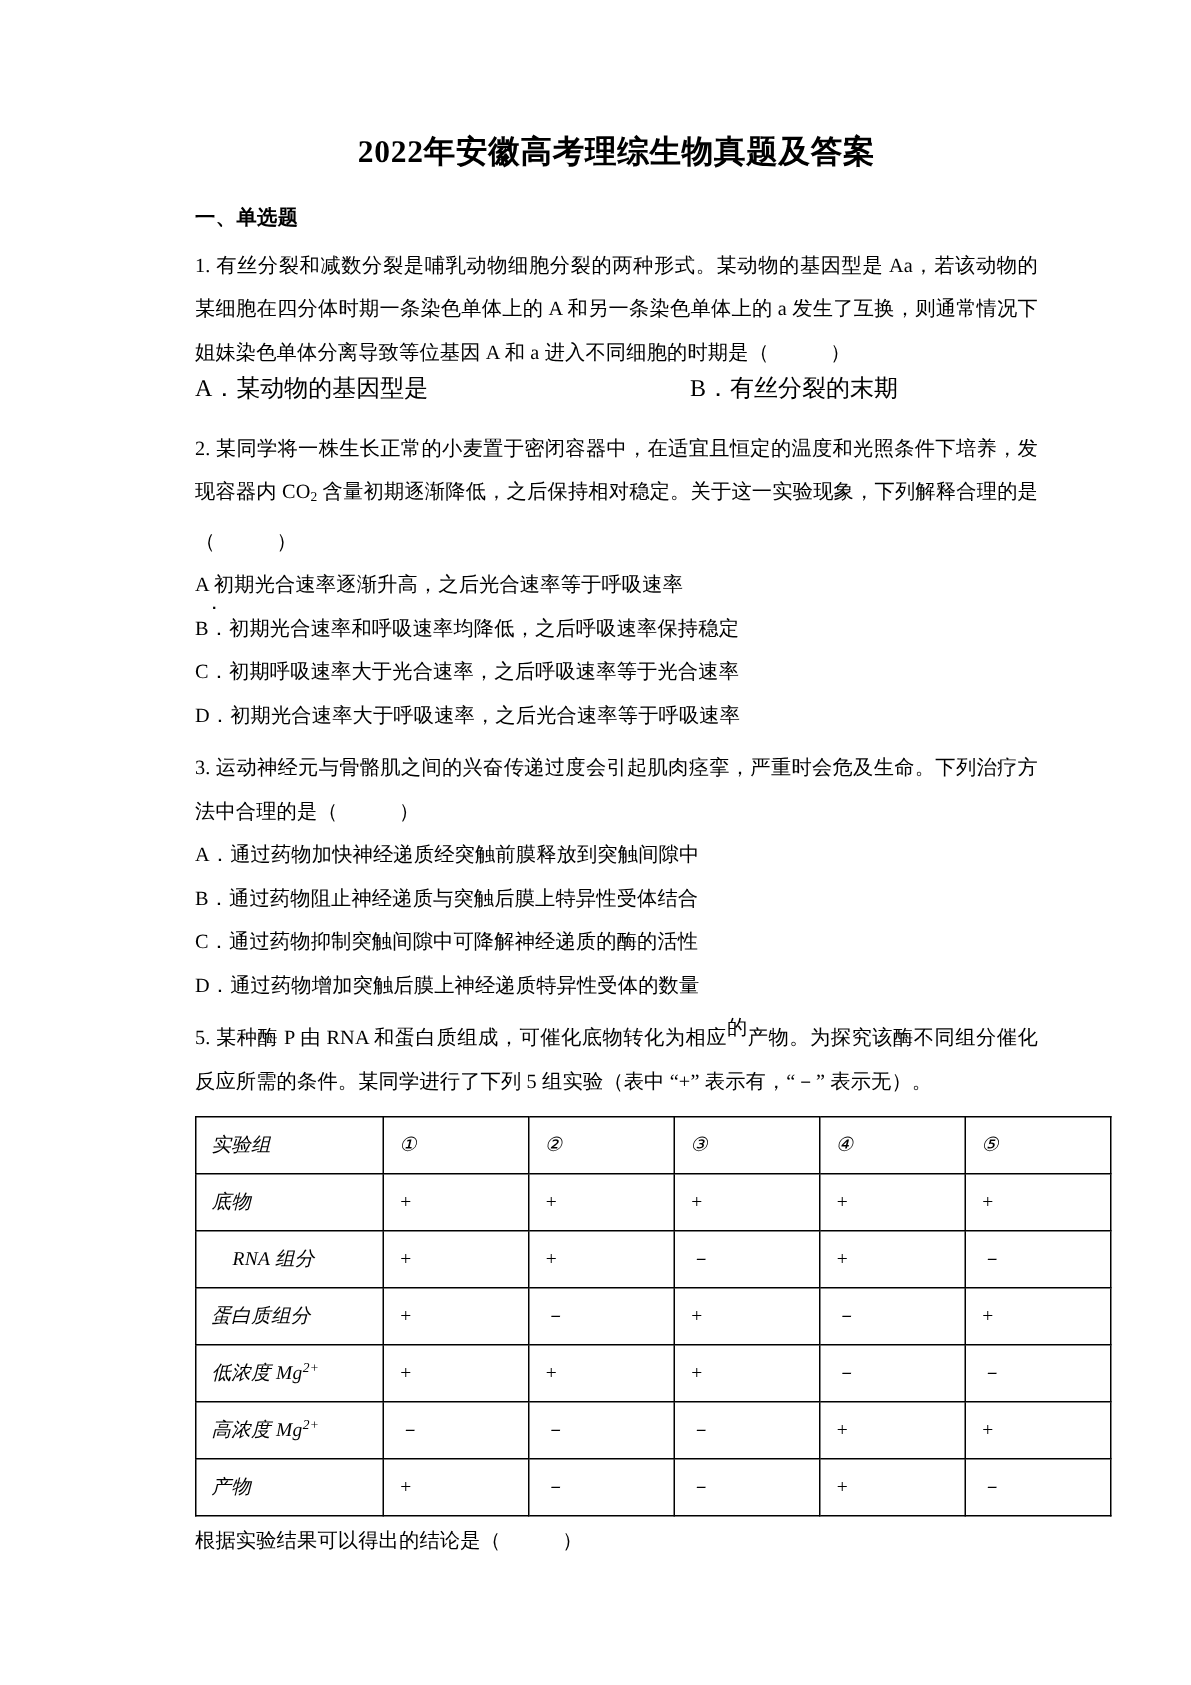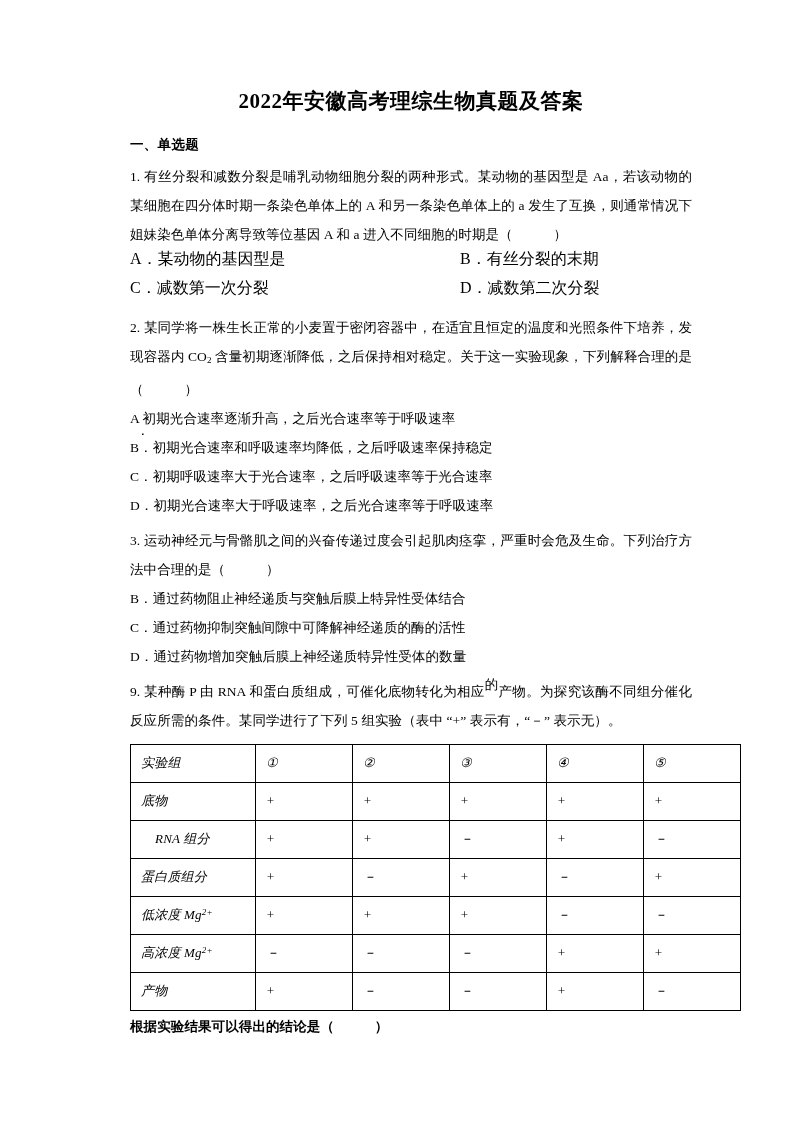--- a/index.html
+++ b/index.html
@@ -111,65 +111,61 @@
     font-style: italic;
   }
   table.exp-table td.firstcol { width: 114px; }
   table.exp-table td.datacol { width: 86px; }
 
   .after-table {
     font-size: 13.5px;
     line-height: 29px;
     margin-top: 1px;
     letter-spacing: 0.1px;
-    font-weight: bold;
   }
 </style>
 </head>
 <body>
 
 <div class="page">
   <div class="content">
 
     <div class="doc-title">2022年安徽高考理综生物真题及答案</div>
 
     <div class="section-heading">一、单选题</div>
 
     <div class="q-block">
       <div class="q-text">1. 有丝分裂和减数分裂是哺乳动物细胞分裂的两种形式。某动物的基因型是 Aa，若该动物的某细胞在四分体时期一条染色单体上的 A 和另一条染色单体上的 a 发生了互换，则通常情况下姐妹染色单体分离导致等位基因 A 和 a 进入不同细胞的时期是（　　　）</div>
       <div class="opt-row">
         <span class="opt-col-a">A．某动物的基因型是</span>
         <span class="opt-col-b">B．有丝分裂的末期</span>
-      </div>
-      <div class="opt-row">
-        <span class="opt-col-a">C．减数第一次分裂</span>
-        <span class="opt-col-b">D．减数第二次分裂</span>
       </div>
     </div>
 
     <div class="q-block">
       <div class="q-text"><span>2. 某同学将一株生长正常的小麦置于密闭容器中，在适宜且恒定的温度和光照条件下培养，发现容器内 CO</span><sub>2</sub><span> 含量初期逐渐降低，之后保持相对稳定。关于这一实验现象，下列解释合理的是（　　　）</span></div>
       <div class="opt-line">
         <span>A  初期光合速率逐渐升高，之后光合速率等于呼吸速率</span>
         <span class="stray-dot">．</span>
       </div>
       <div class="opt-line">B．初期光合速率和呼吸速率均降低，之后呼吸速率保持稳定</div>
       <div class="opt-line">C．初期呼吸速率大于光合速率，之后呼吸速率等于光合速率</div>
       <div class="opt-line">D．初期光合速率大于呼吸速率，之后光合速率等于呼吸速率</div>
     </div>
 
     <div class="q-block">
       <div class="q-text">3. 运动神经元与骨骼肌之间的兴奋传递过度会引起肌肉痉挛，严重时会危及生命。下列治疗方法中合理的是（　　　）</div>
+      <div class="opt-line">A．通过药物加快神经递质经突触前膜释放到突触间隙中</div>
       <div class="opt-line">B．通过药物阻止神经递质与突触后膜上特异性受体结合</div>
       <div class="opt-line">C．通过药物抑制突触间隙中可降解神经递质的酶的活性</div>
       <div class="opt-line">D．通过药物增加突触后膜上神经递质特异性受体的数量</div>
     </div>
 
     <div class="q-block">
-      <div class="q-text"><span>9. 某种酶 P 由 RNA 和蛋白质组成，可催化底物转化为相应</span><span class="raised">的</span><span>产物。为探究该酶不同组分催化反应所需的条件。某同学进行了下列 5 组实验（表中 “+” 表示有，“－” 表示无）。</span></div>
+      <div class="q-text"><span>5. 某种酶 P 由 RNA 和蛋白质组成，可催化底物转化为相应</span><span class="raised">的</span><span>产物。为探究该酶不同组分催化反应所需的条件。某同学进行了下列 5 组实验（表中 “+” 表示有，“－” 表示无）。</span></div>
 
       <table class="exp-table">
         <tbody>
           <tr>
             <td class="firstcol">实验组</td>
             <td class="datacol">①</td>
             <td class="datacol">②</td>
             <td class="datacol">③</td>
             <td class="datacol">④</td>
             <td class="datacol">⑤</td>

